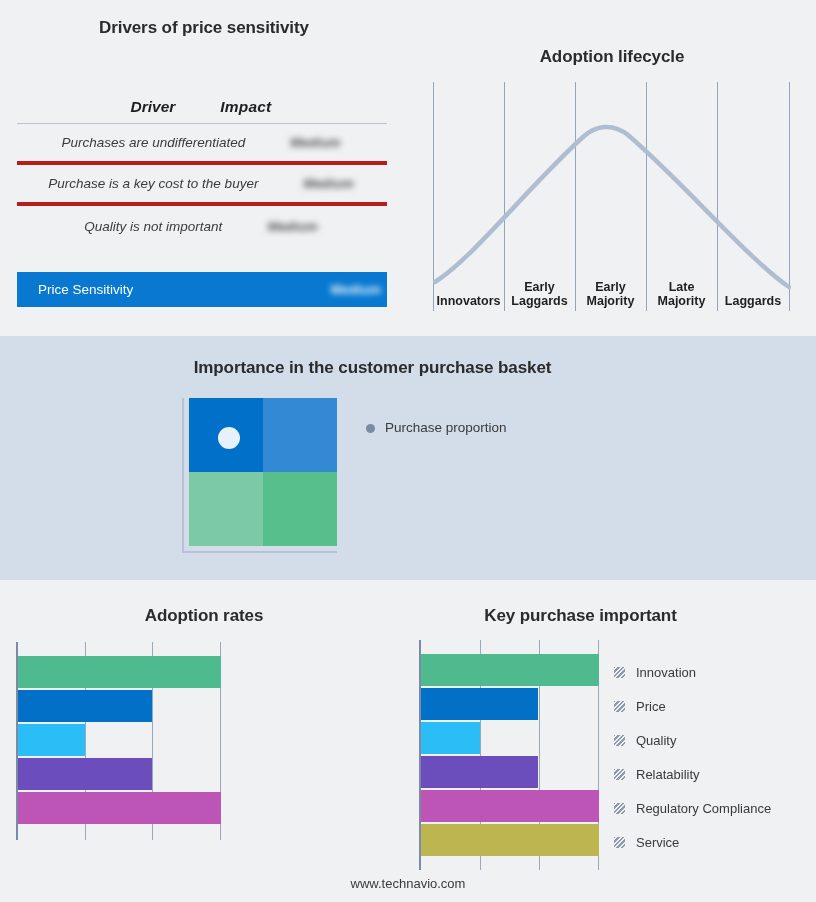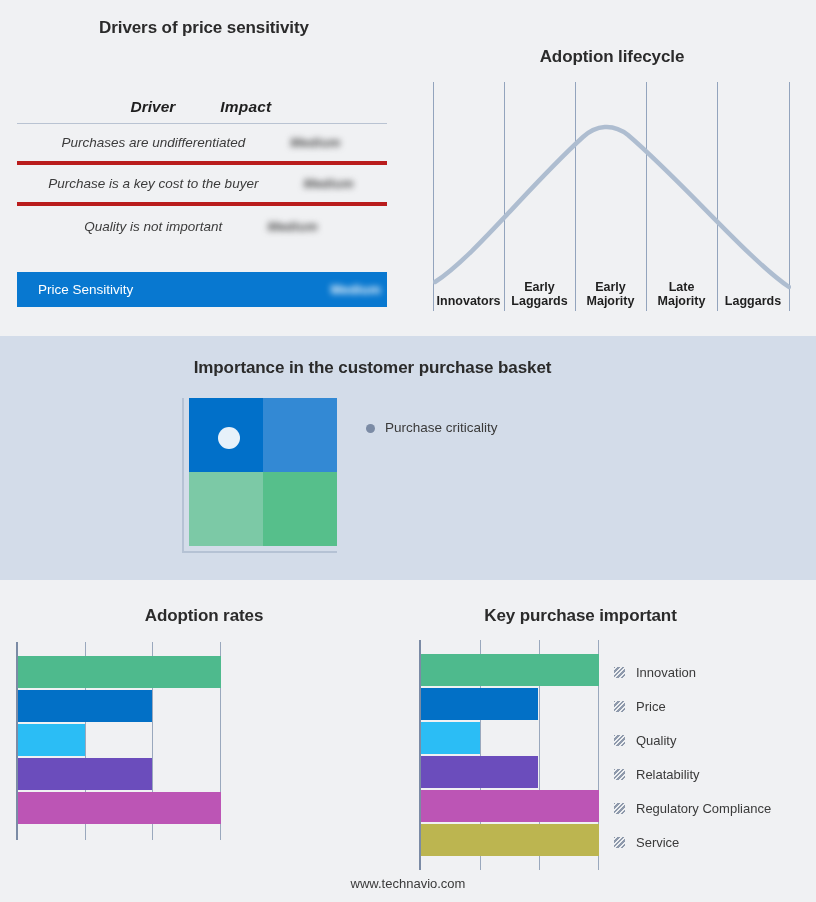--- a/index.html
+++ b/index.html
@@ -328,21 +328,21 @@
         <div class="quad" style="background:#7cc9a6;"></div>
         <div class="quad" style="background:#56bf8b;"></div>
         <div class="quad-dot"></div>
       </div>
     </div>
   </div>
 
   <div class="basket-legend">
     <div class="bl-item">
       <span class="bl-dot"></span>
-      <span class="bl-text">Purchase criticality</span>
+      <span class="bl-text">Purchase proportion</span>
     </div>
   </div>
 
   <div class="bars-panel">
 
     <div class="bar-chart" style="left:0px; width:408px; height:322px;">
       <div class="panel-title" style="width:408px;">Adoption rates</div>
 
       <div class="bc-plot" style="left:16px; top:62px; width:205px; height:198px;">
         <div class="bc-gridline" style="left:67px;  height:198px;"></div>

